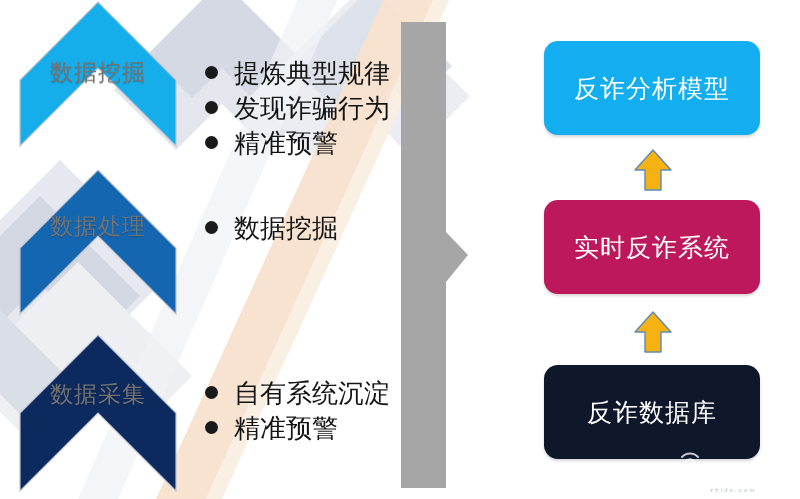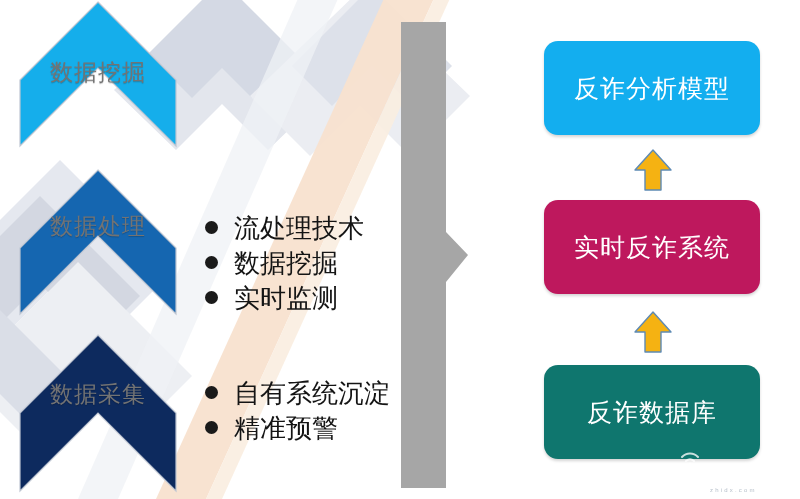--- a/index.html
+++ b/index.html
@@ -146,33 +146,39 @@
     <div class="chev-label" style="top:43px;">数据处理</div>
   </div>
 
   <div class="chev" style="left:18px; top:333px;">
     <svg width="160" height="180" viewBox="0 0 160 180">
       <polygon points="80,2 158,80 158,158 80,80 2,158 2,80" fill="#0D2A5E" stroke="#BFC6D2" stroke-width="1.2"></polygon>
     </svg>
     <div class="chev-label" style="top:46px;">数据采集</div>
   </div>
 
+  <div class="bullet-group" style="top:55px;">
+    <div class="bullet-row">
+      <span class="bullet-dot"></span>
+      <span class="bullet-text">提炼典型规律</span>
+    </div>
+    <div class="bullet-row">
+      <span class="bullet-dot"></span>
+      <span class="bullet-text">发现诈骗行为</span>
+    </div>
+    <div class="bullet-row">
+      <span class="bullet-dot"></span>
+      <span class="bullet-text">精准预警</span>
+    </div>
+  </div>
 
   <div class="bullet-group" style="top:210px;">
     <div class="bullet-row">
       <span class="bullet-dot"></span>
-      <span class="bullet-text">流处理技术</span>
-    </div>
-    <div class="bullet-row">
-      <span class="bullet-dot"></span>
       <span class="bullet-text">数据挖掘</span>
-    </div>
-    <div class="bullet-row">
-      <span class="bullet-dot"></span>
-      <span class="bullet-text">实时监测</span>
     </div>
   </div>
 
   <div class="bullet-group" style="top:375px;">
     <div class="bullet-row">
       <span class="bullet-dot"></span>
       <span class="bullet-text">自有系统沉淀</span>
     </div>
     <div class="bullet-row">
       <span class="bullet-dot"></span>
@@ -193,21 +199,21 @@
   <div class="rbox" style="top:200px; background:#be185d;">
     <span class="rbox-label">实时反诈系统</span>
   </div>
 
   <div class="uparrow" style="top:310px;">
     <svg width="40" height="44" viewBox="0 0 40 44">
       <polygon points="20,2 38,22 28,22 28,42 12,42 12,22 2,22" fill="#F5B212" stroke="#5E8AB4" stroke-width="1.4" stroke-linejoin="round"></polygon>
     </svg>
   </div>
 
-  <div class="rbox" style="top:365px; background:#0f766e;">
+  <div class="rbox" style="top:365px; background:#0f172a;">
     <span class="rbox-label">反诈数据库</span>
   </div>
 
   <svg class="watermark" viewBox="0 0 118 52" width="118" height="52">
     <g fill="none" stroke="#ffffff" stroke-width="2.1" opacity="0.9">
 
       <path d="M6 14 A11 11 0 0 1 22 14" stroke-linecap="round"></path>
       <path d="M10 18 A6.5 6.5 0 0 1 18 18" stroke-linecap="round"></path>
     </g>
     <g fill="#ffffff" opacity="0.92">

